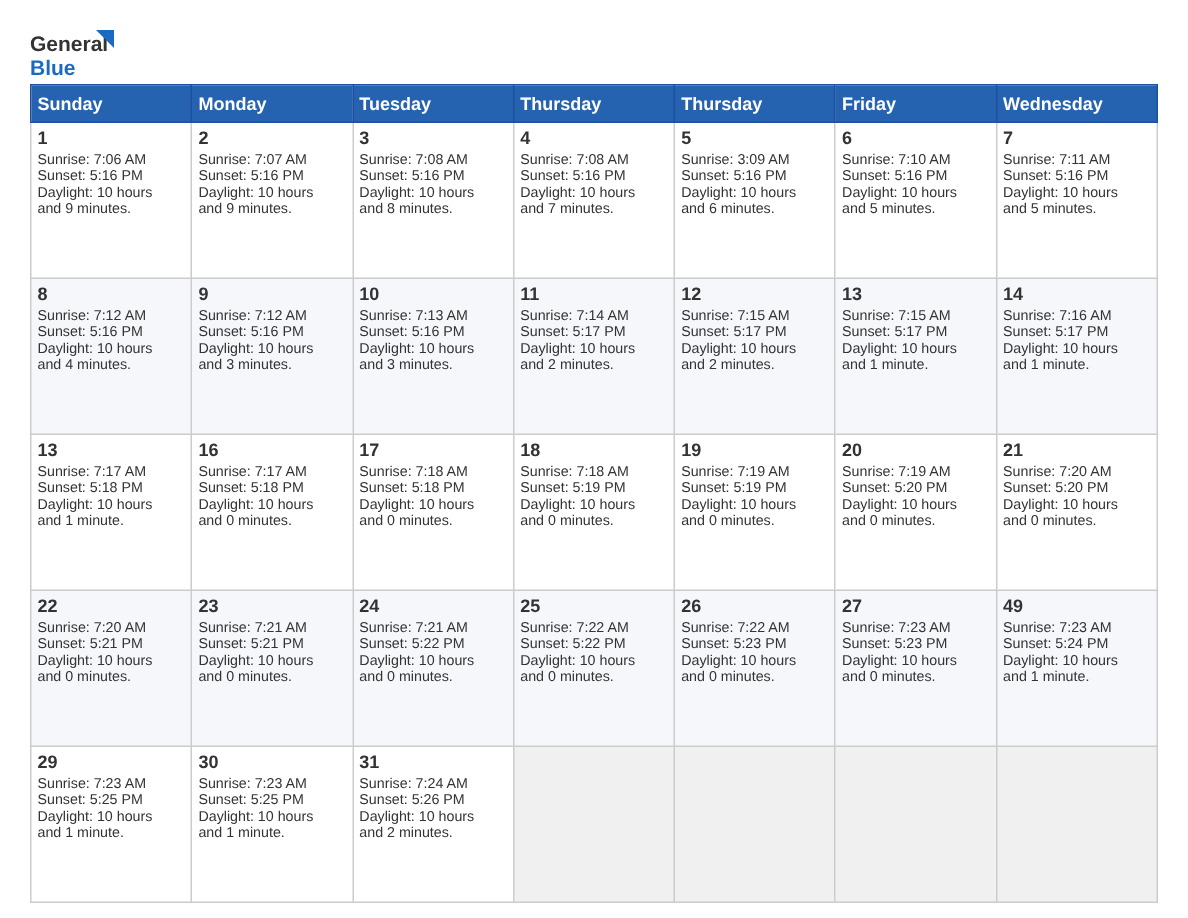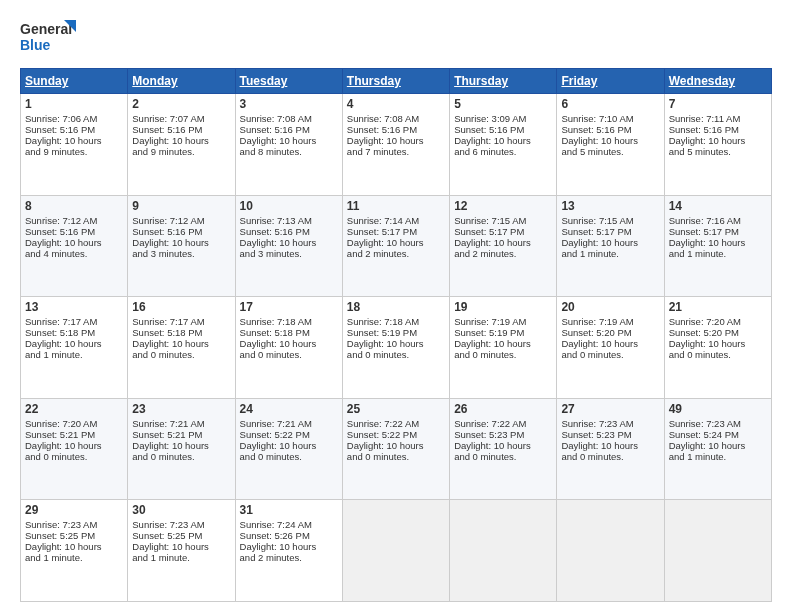--- a/index.html
+++ b/index.html
@@ -14,21 +14,21 @@
       width: 792px;
       height: 612px;
       padding: 18px 20px 10px 20px;
       display: flex;
       flex-direction: column;
     }
     .header {
       display: flex;
       justify-content: space-between;
       align-items: flex-end;
-      margin-bottom: 12px;
+      margin-bottom: 0;
     }
     .logo {
       display: flex;
       align-items: center;
       gap: 4px;
     }
     .title-block {
       text-align: right;
     }
     .main-title {
@@ -49,21 +49,20 @@
       table-layout: fixed;
     }
     .calendar thead tr th {
       background: #2563b0;
       color: #fff;
       font-size: 12px;
       font-weight: bold;
       padding: 5px 4px;
       text-align: left;
       border: 1px solid #1e50a0;
-      text-decoration: underline;
     }
     .calendar tbody tr td {
       border: 1px solid #ccc;
       vertical-align: top;
       padding: 3px 4px;
       font-size: 9.5px;
       color: #333;
       background: #fff;
       height: 82px;
     }

